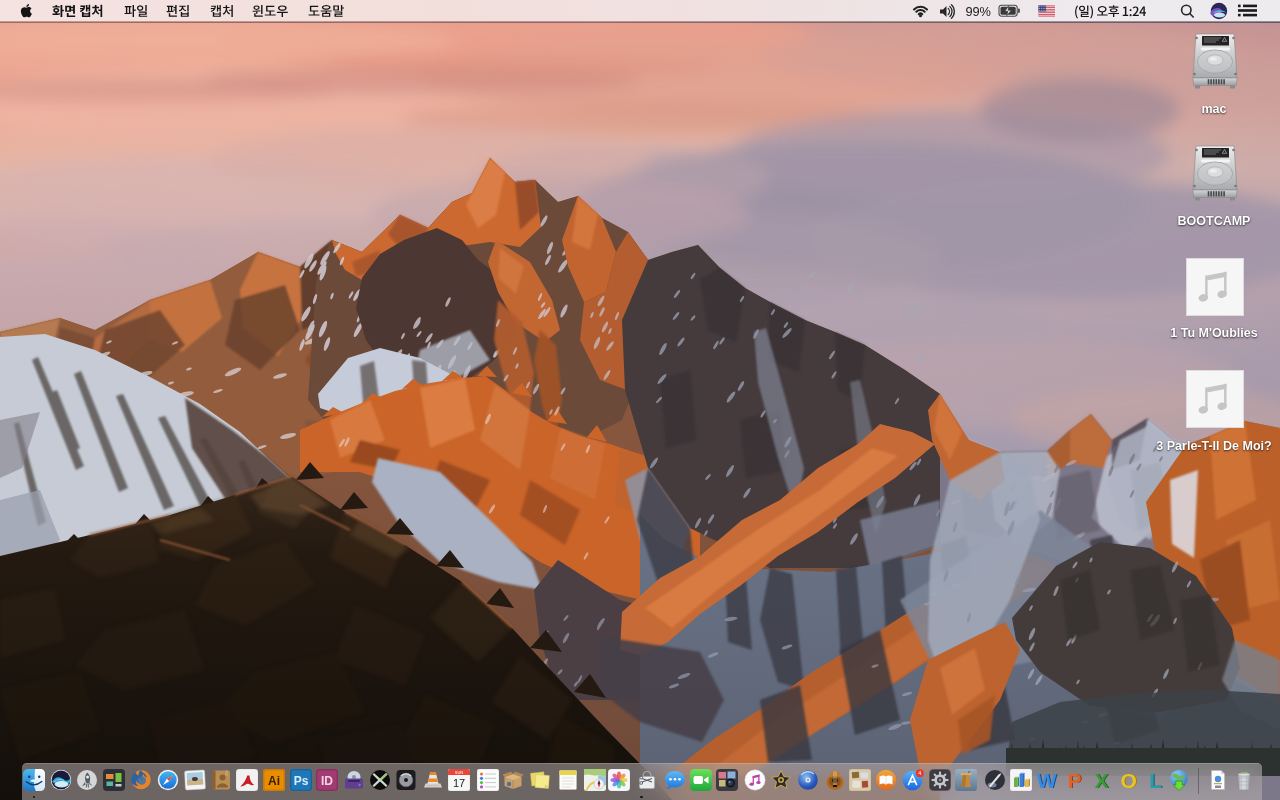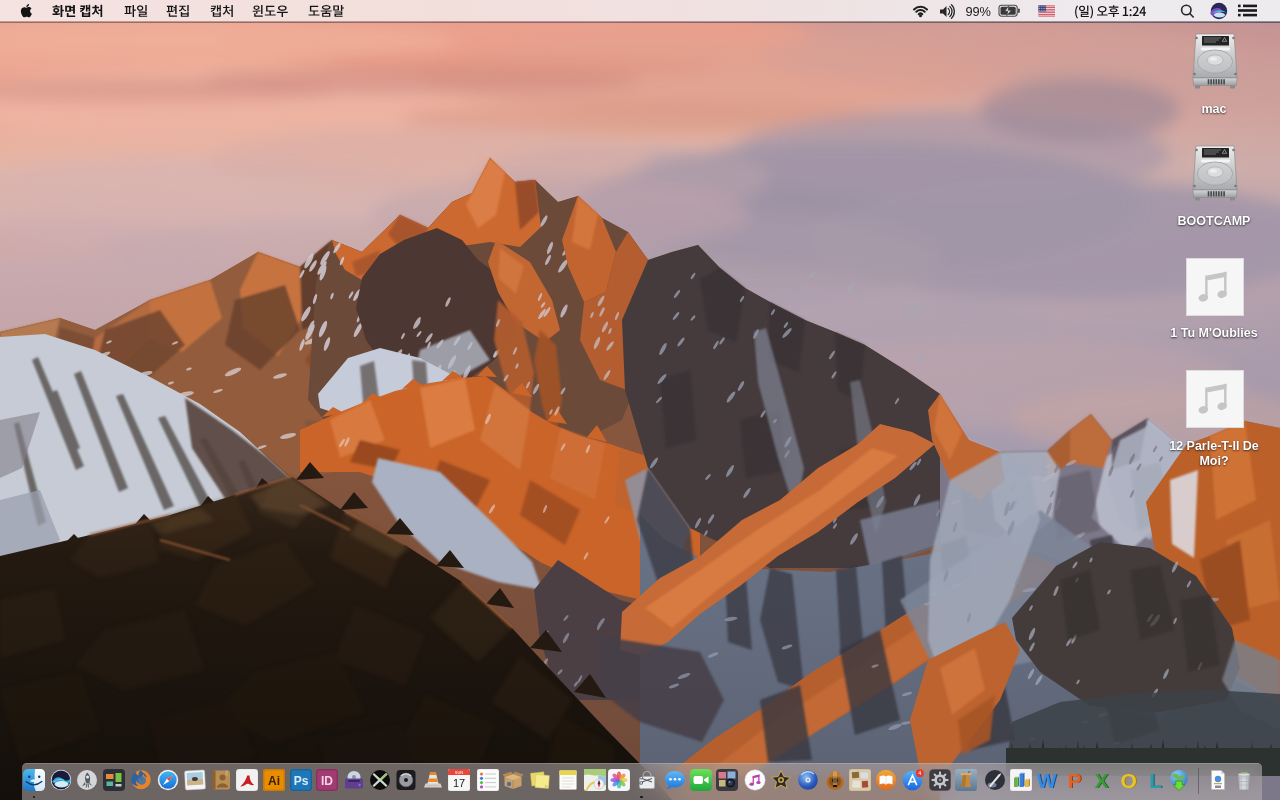--- a/index.html
+++ b/index.html
@@ -838,21 +838,21 @@
 <svg style="position:absolute;left:1186px;top:370px" width="58" height="58" viewBox="0 0 58 58">
 <rect x="0.5" y="0.5" width="57" height="57" fill="#f6f6f6" stroke="#dcdcdc" stroke-width="1"></rect>
 <g fill="#c5c5c7">
       <path d="M21,17.5 L40.5,13.8 L40.5,18.8 L21,22.5 Z"></path>
 <rect x="19.2" y="17.5" width="2.4" height="22"></rect>
       <rect x="38.1" y="13.8" width="2.4" height="22"></rect>
 <ellipse cx="17.3" cy="39.8" rx="4.8" ry="3.7" transform="rotate(-12 17.3 39.8)"></ellipse>
 <ellipse cx="36.2" cy="36.2" rx="4.8" ry="3.7" transform="rotate(-12 36.2 36.2)"></ellipse>
     </g>
 </svg>
-<div class="dlabel" style="left:1154px;top:439px;width:120px">12 Parle-T-Il De Moi?</div>
+<div class="dlabel" style="left:1154px;top:439px;width:120px">3 Parle-T-Il De Moi?</div>
 <div id="dock"></div>
 <svg class="di" style="left:23px" viewBox="0 0 22 22">
     <defs>
       <linearGradient id="fnd_finder" x1="0" y1="0" x2="0" y2="1">
         <stop offset="0" stop-color="#4db8ee"></stop>
         <stop offset="1" stop-color="#1a78cc"></stop>
       </linearGradient>
       <linearGradient id="fnd2" x1="0" y1="0" x2="0" y2="1">
         <stop offset="0" stop-color="#fbfdfe"></stop>
         <stop offset="1" stop-color="#d6e8f5"></stop>

